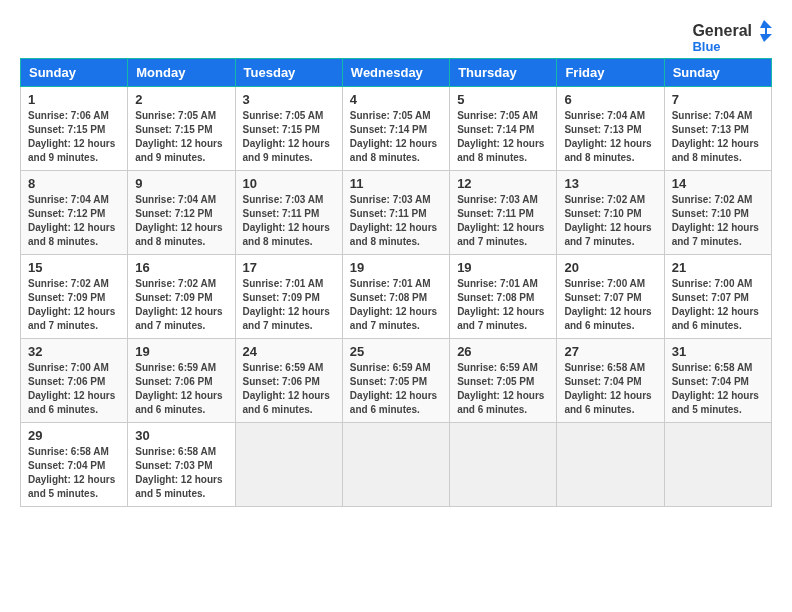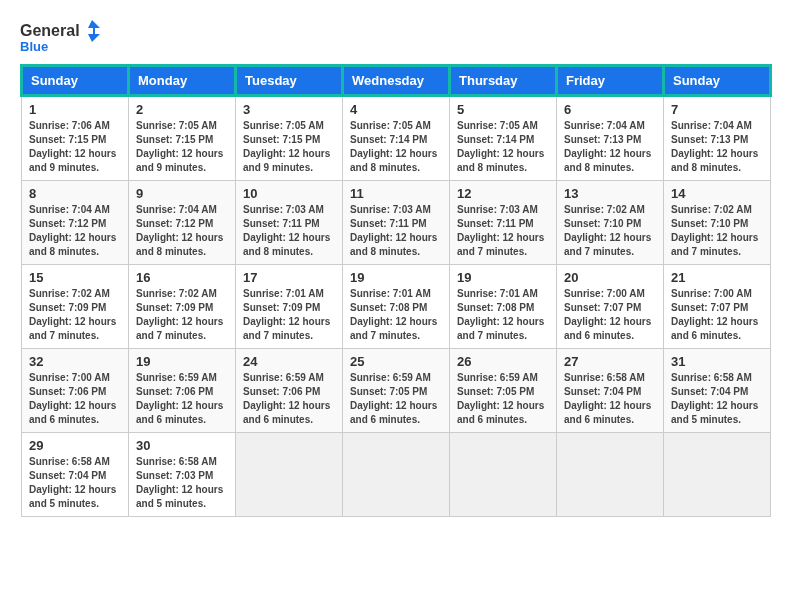--- a/index.html
+++ b/index.html
@@ -5,23 +5,23 @@
     * { margin: 0; padding: 0; box-sizing: border-box; }
     body {
       font-family: Arial, sans-serif;
       background: #fff;
       width: 792px;
       min-height: 612px;
       padding: 20px;
     }
     .header-section {
       display: flex;
-      justify-content: flex-start;
+      justify-content: flex-end;
       align-items: flex-start;
-      margin-bottom: 10px;
+      margin-bottom: 4px;
     }
     .title-section {
       text-align: right;
     }
     .calendar-title {
       font-size: 32px;
       font-weight: bold;
       color: #333;
     }
     .calendar-subtitle {
@@ -33,21 +33,21 @@
       border-collapse: collapse;
       border: 1px solid #ccc;
     }
     .calendar-table thead tr th {
       background-color: #1a73e8;
       color: white;
       text-align: left;
       padding: 6px 8px;
       font-size: 13px;
       font-weight: bold;
-      border: 3px solid #14b8a6;
+      border: 1px solid #14b8a6;
     }
     .calendar-table tbody tr td {
       vertical-align: top;
       padding: 5px 7px;
       border: 1px solid #ccc;
       width: calc(100% / 7);
       min-height: 80px;
       font-size: 10.5px;
       color: #333;
       background: #fff;

